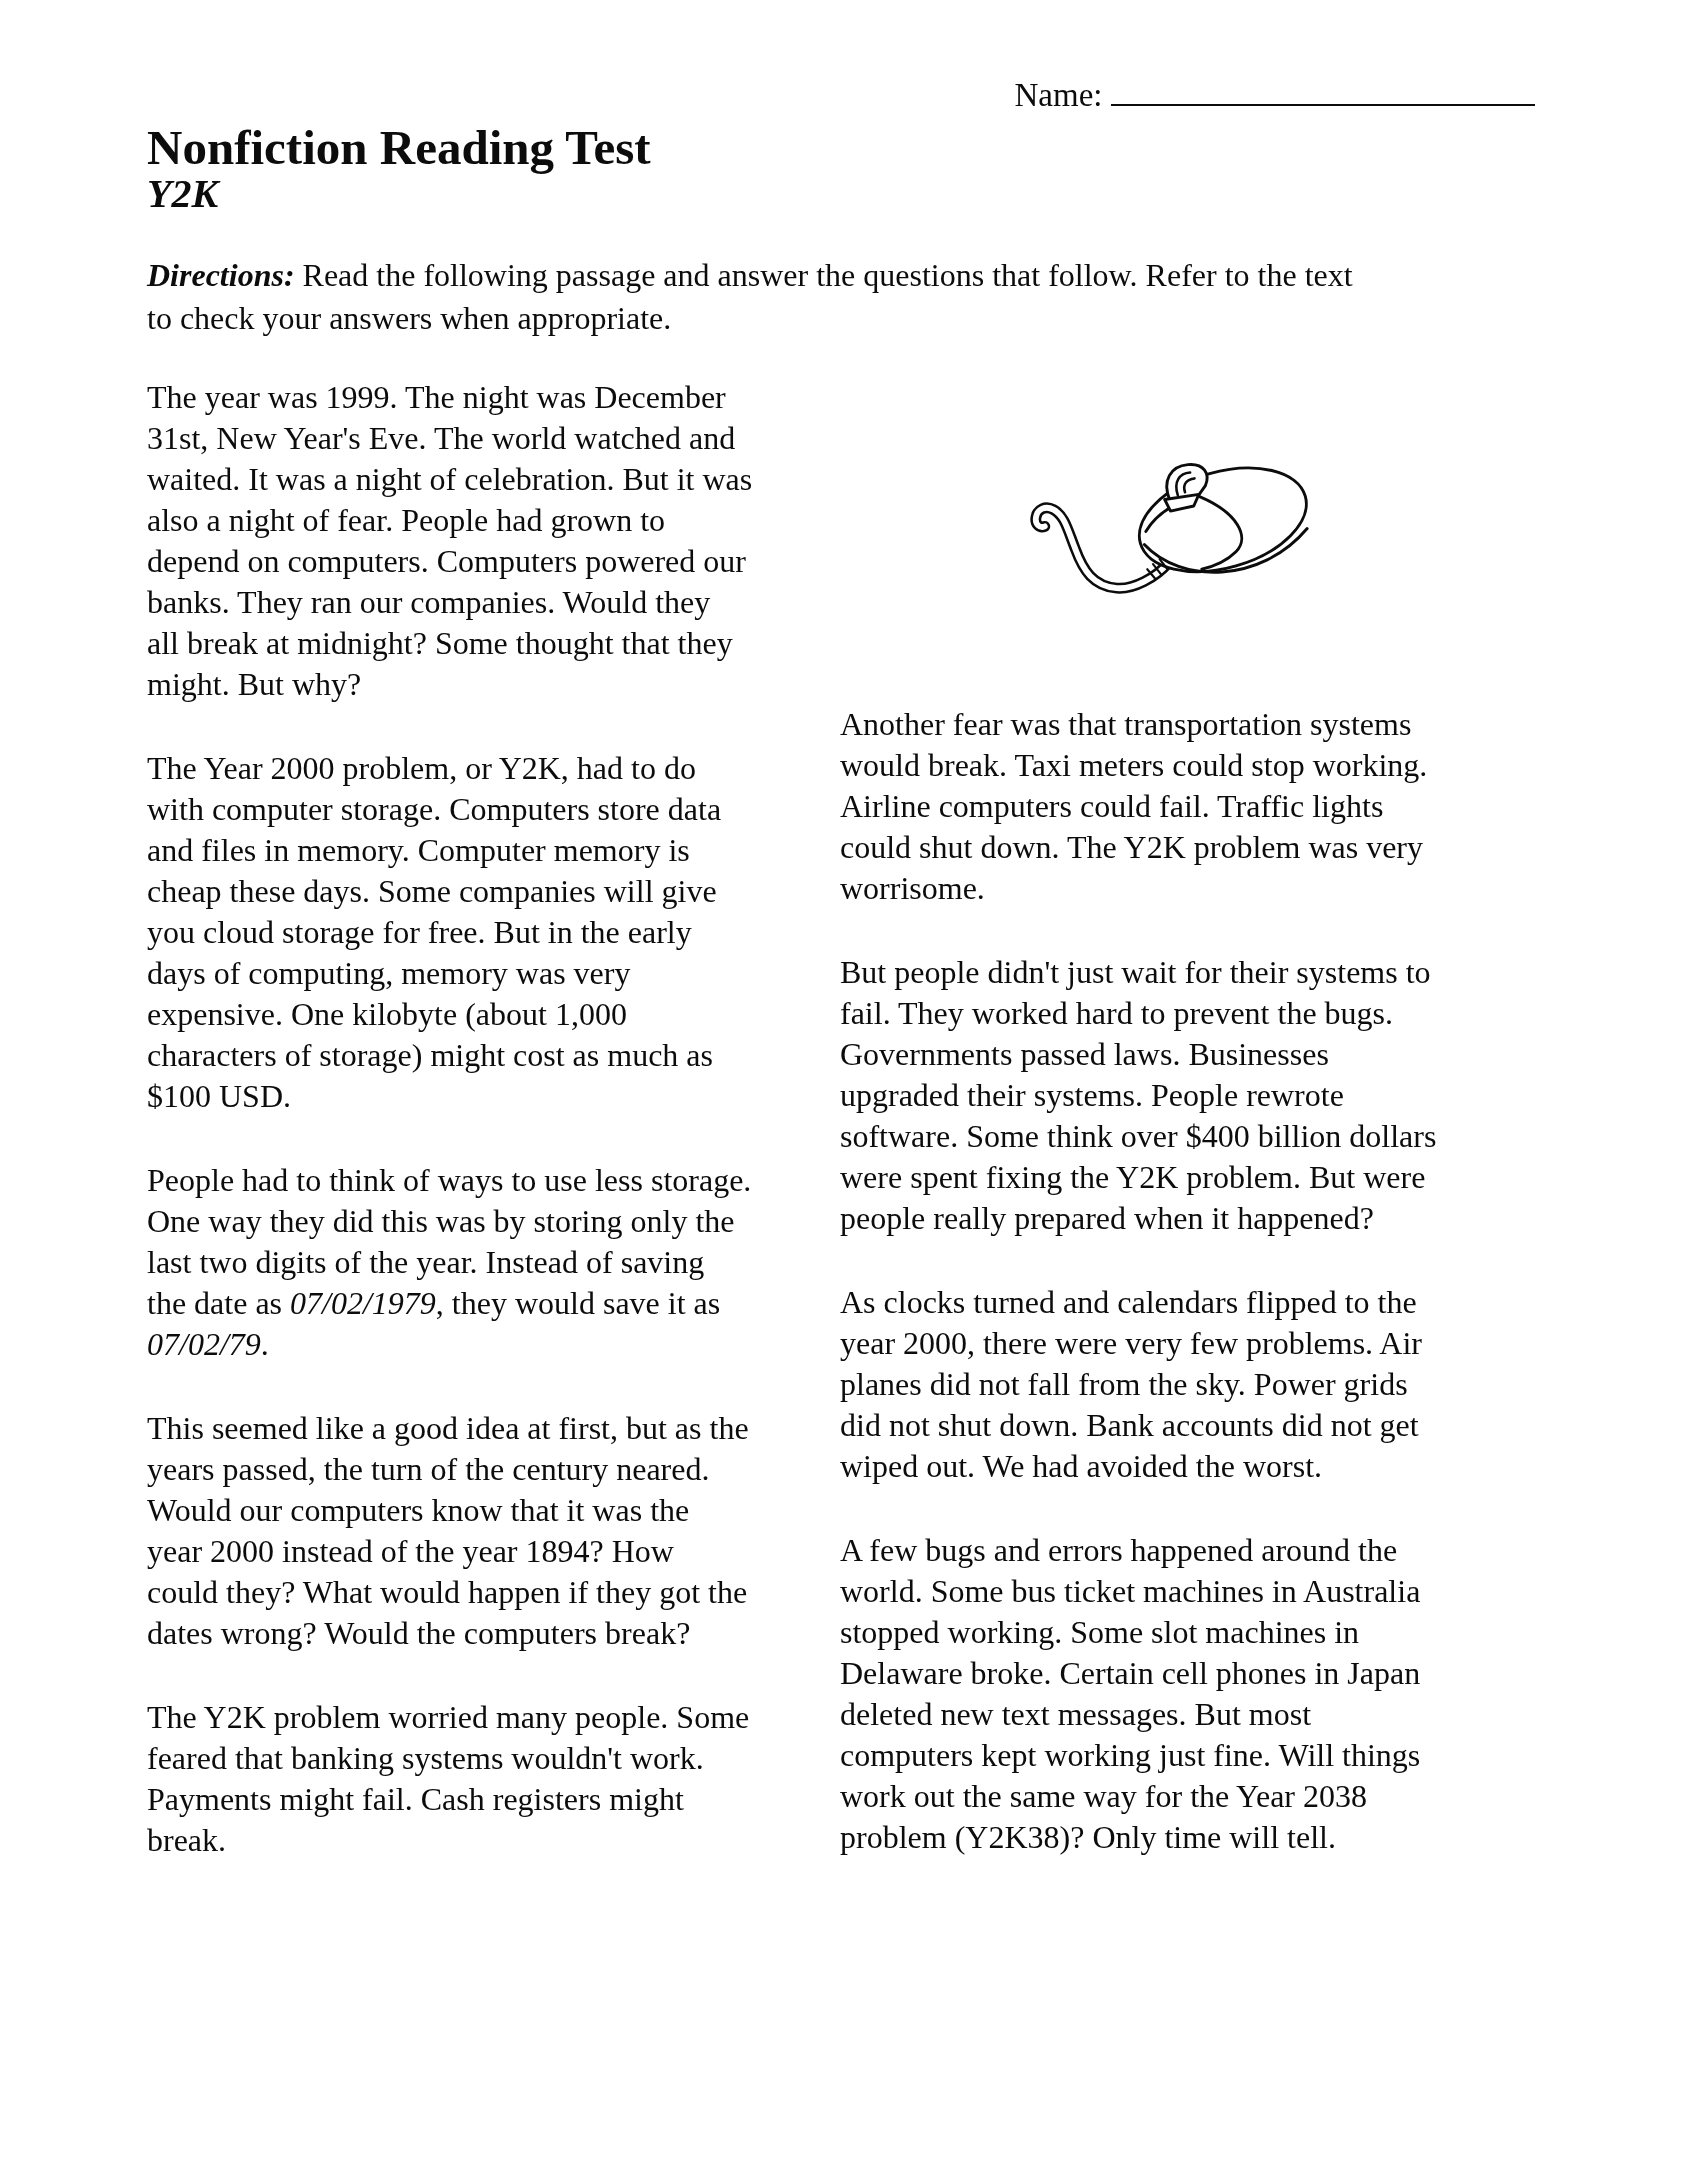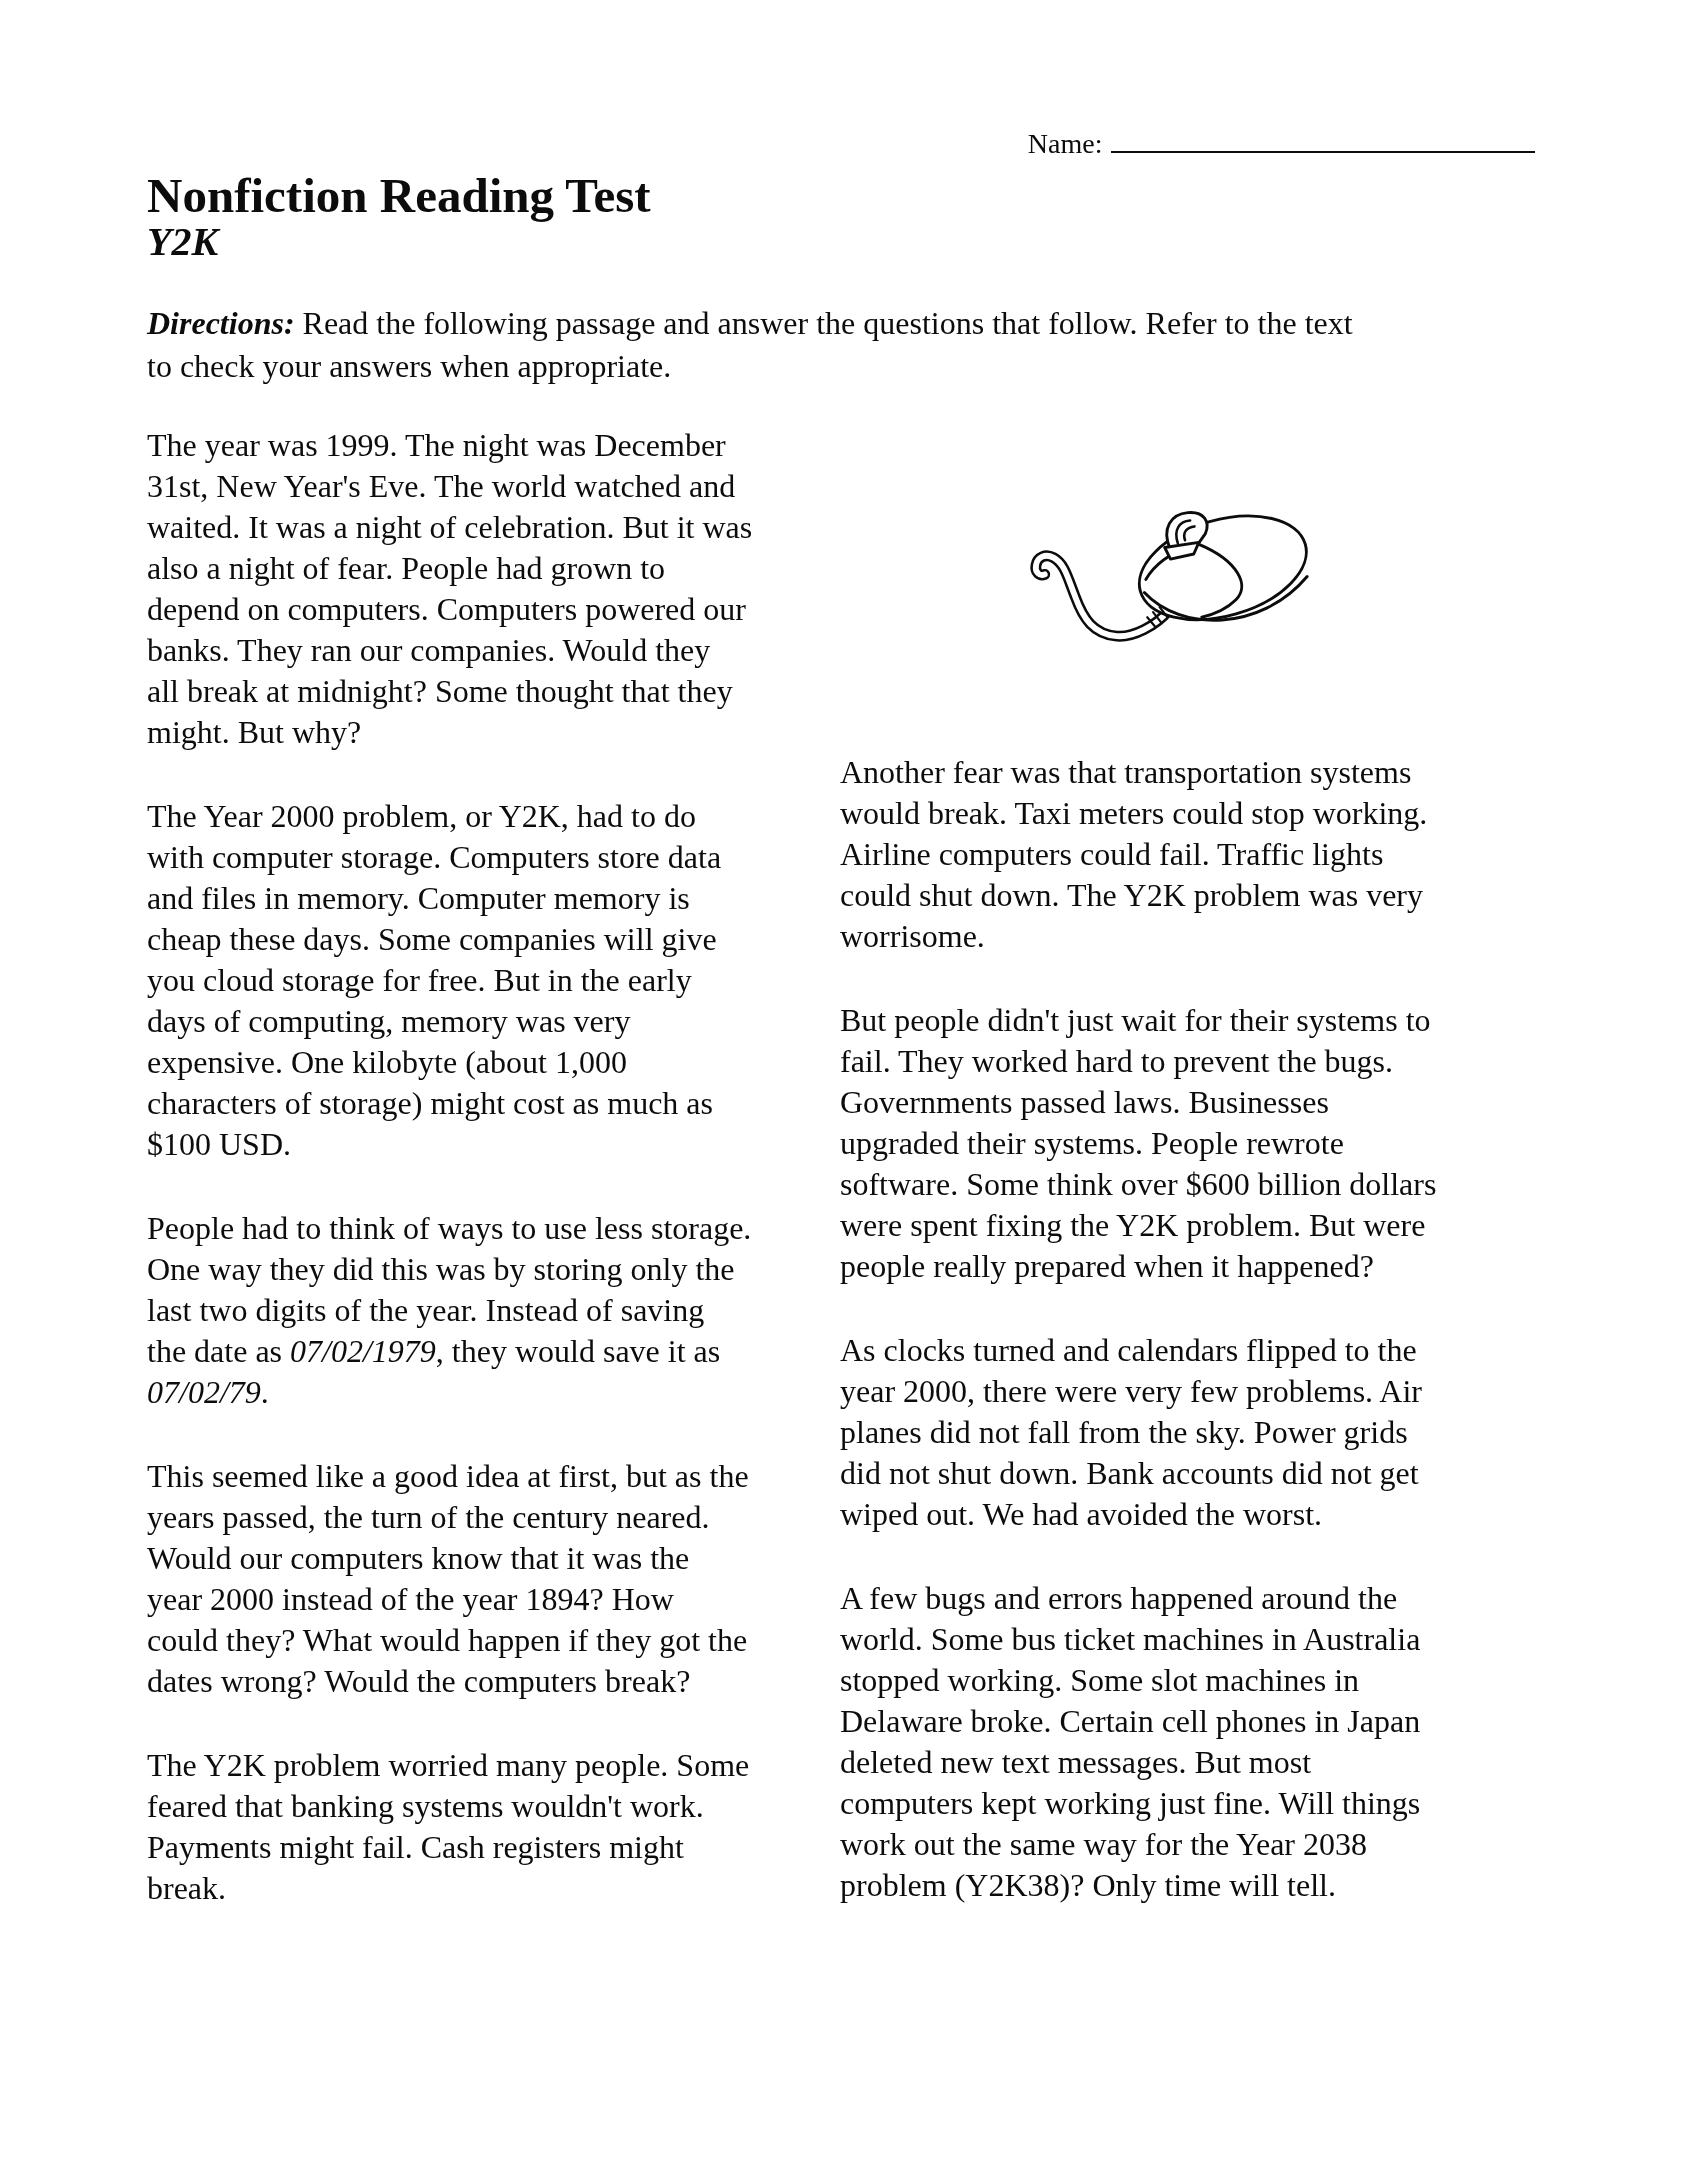--- a/index.html
+++ b/index.html
@@ -8,23 +8,23 @@
     width: 1685px;
     height: 2181px;
     background: #ffffff;
     color: #0c0c0c;
     font-family: "Liberation Serif", "DejaVu Serif", serif;
     box-sizing: border-box;
     padding: 0 150px 0 147px;
     overflow: hidden;
   }
   .name-row {
-    padding-top: 117px;
+    padding-top: 70px;
     text-align: right;
-    font-size: 28px;
+    font-size: 33px;
     line-height: 41px;
     white-space: nowrap;
   }
   .name-blank {
     display: inline-block;
     width: 424px;
     border-bottom: 2.6px solid #0c0c0c;
     height: 34px;
     margin-left: 8.5px;
     vertical-align: baseline;
@@ -150,21 +150,21 @@
       </div>
       <p>Another fear was that transportation systems
 would break. Taxi meters could stop working.
 Airline computers could fail. Traffic lights
 could shut down. The Y2K problem was very
 worrisome.</p>
       <p>But people didn't just wait for their systems to
 fail. They worked hard to prevent the bugs.
 Governments passed laws. Businesses
 upgraded their systems. People rewrote
-software. Some think over $600 billion dollars
+software. Some think over $400 billion dollars
 were spent fixing the Y2K problem. But were
 people really prepared when it happened?</p>
       <p>As clocks turned and calendars flipped to the
 year 2000, there were very few problems. Air
 planes did not fall from the sky. Power grids
 did not shut down. Bank accounts did not get
 wiped out. We had avoided the worst.</p>
       <p>A few bugs and errors happened around the
 world. Some bus ticket machines in Australia
 stopped working. Some slot machines in

